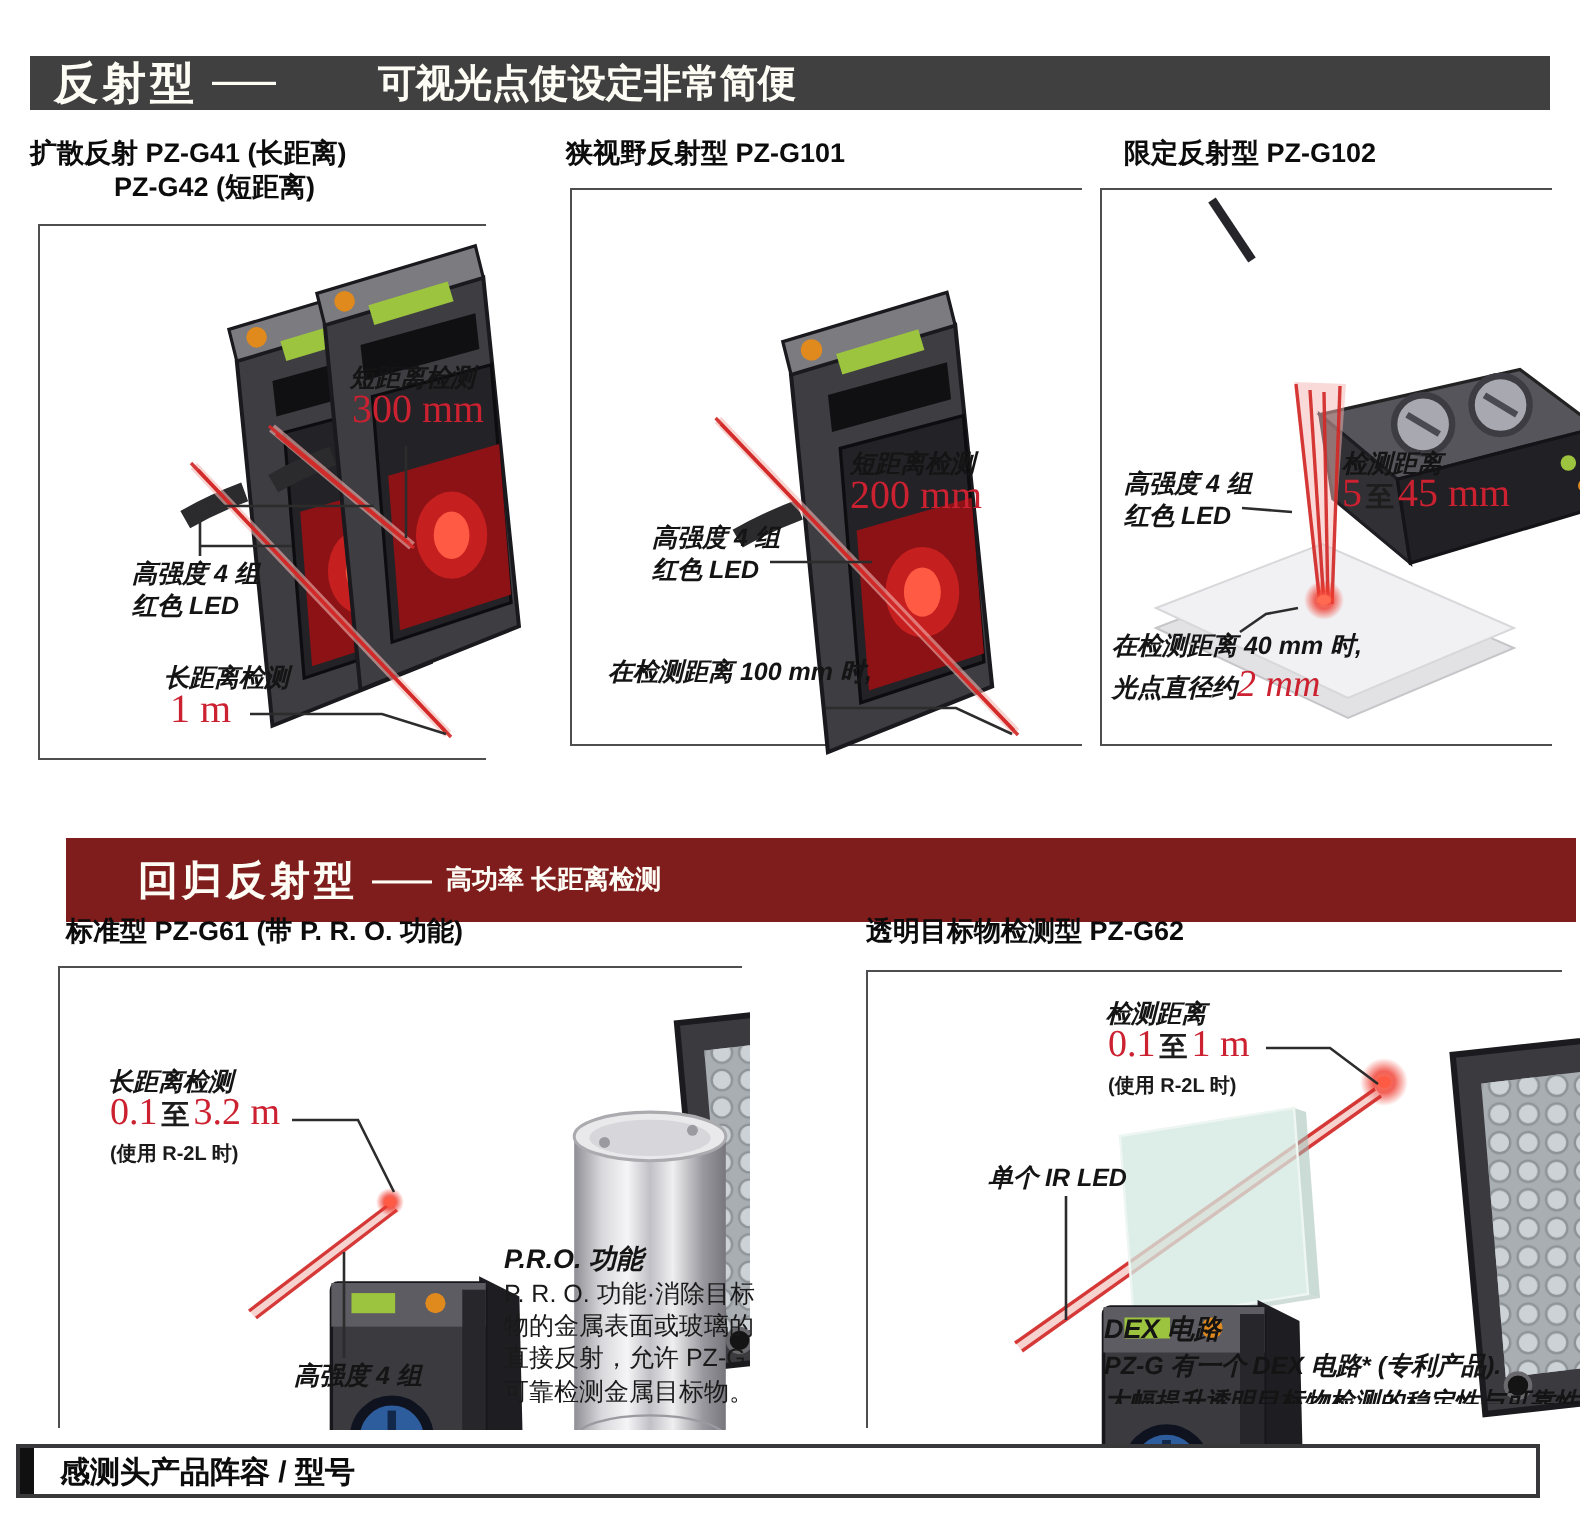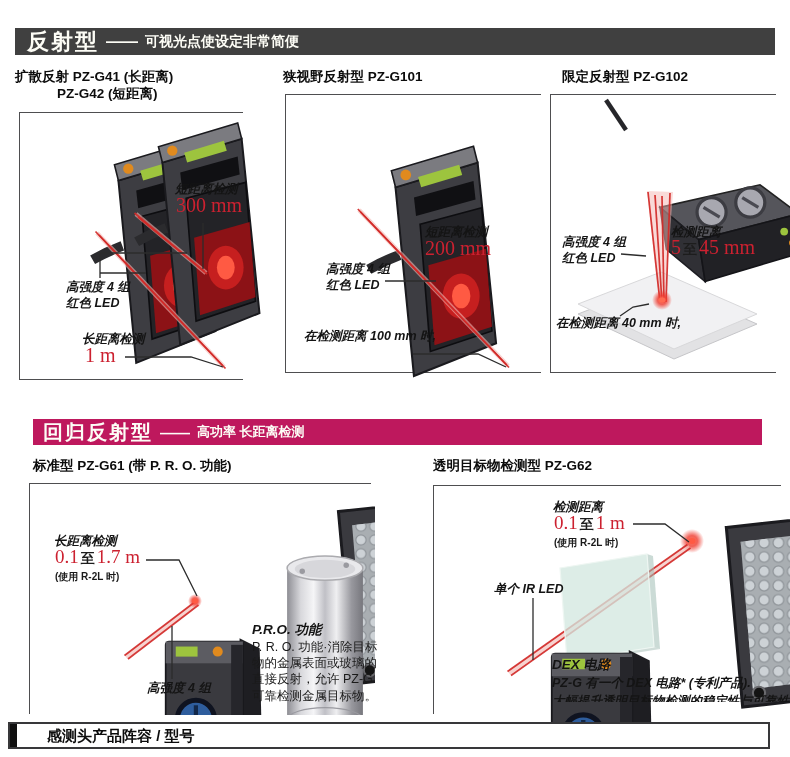--- a/index.html
+++ b/index.html
@@ -27,21 +27,21 @@
   .clip{overflow:hidden;}
   
   .glow{stroke:#f3b6b2;stroke-width:4.5;opacity:.6;}
   .core{stroke:#d22a28;stroke-width:1.7;opacity:.92;}
   .ldr{stroke:#2c2c2c;stroke-width:1.3;fill:none;}
   svg{display:block;}
   
   #footer-box{position:absolute;left:8px;top:722px;width:762px;height:27px;background:#fff;
       border:2px solid #38383a;box-sizing:border-box;}
   #footer-bar{position:absolute;left:0;top:0;bottom:0;width:7px;background:#101010;}
-  #footer-title{position:absolute;left:20px;top:3px;font-size:15px;font-weight:700;color:#0c0c0c;white-space:nowrap;margin-left:17px;}
+  #footer-title{position:absolute;left:20px;top:3px;font-size:15px;font-weight:700;color:#0c0c0c;white-space:nowrap;}
 </style>
 </head>
 <body>
 
 <div id="page">
 
   <svg width="0" height="0" style="position:absolute">
     <defs>
       <linearGradient id="metal" x1="0" y1="0" x2="1" y2="0">
         <stop offset="0" stop-color="#8e8e94"></stop>
@@ -109,21 +109,21 @@
         <ellipse cx="29" cy="12.5" rx="20" ry="6" fill="#d7d7db"></ellipse>
         <circle cx="14" cy="14" r="1.8" fill="#9a9aa0"></circle>
         <circle cx="43" cy="10" r="1.8" fill="#9a9aa0"></circle>
       </symbol>
     </defs>
   </svg>
 
   <div class="banner" style="left:15px;top:28px;width:760px;height:27px;background:#404040;">
     <span class="bt" style="font-size:22px;margin-left:12px;">反射型</span>
     <span class="bd" style="font-size:16px;">——</span>
-    <span class="bs" style="font-size:14px;">可视光点使设定非常简便</span>
+    <span class="bs" style="font-size:19px;margin-left:44px;">可视光点使设定非常简便</span>
   </div>
 
   <div class="title" style="left:15px;top:68px;">扩散反射 PZ-G41 (长距离)</div>
   <div class="title" style="left:57px;top:85px;">PZ-G42 (短距离)</div>
   <div class="title" style="left:283px;top:68px;">狭视野反射型 PZ-G101</div>
   <div class="title" style="left:547px;top:68px;padding-left:15px;">限定反射型 PZ-G102</div>
 
   <div class="abs" style="left:15px;top:105px;width:250px;height:280px;">
     <div class="frame" style="left:4px;top:7px;width:223px;height:266px;"></div>
     <svg width="250" height="280" viewBox="0 0 250 280" class="abs" style="left:0;top:0;">
@@ -188,23 +188,26 @@
     </svg>
     <div class="t" style="left:14px;top:146px;">
       <div>高强度 4 组</div>
       <div>红色 LED</div>
     </div>
     <div class="t" style="left:123px;top:136px;">检测距离</div>
     <div class="val" style="left:123px;top:149px;">
       <span>5</span><span class="zhi">至</span><span>45 mm</span>
     </div>
     <div class="t" style="left:8px;top:227px;">在检测距离 40 mm 时,</div>
-  </div>
-
-  <div class="banner" style="left:33px;top:419px;width:729px;height:26px;background:#be185d;">
+    <div class="t" style="left:8px;top:243px;">
+      <span>光点直径约</span><span class="val-inline">2 mm</span>
+    </div>
+  </div>
+
+  <div class="banner" style="left:33px;top:419px;width:729px;height:42px;background:#7f1d1d;padding-left:26px;">
     <span class="bt" style="font-size:20px;margin-left:10px;">回归反射型</span>
     <span class="bd" style="font-size:15px;">——</span>
     <span class="bs" style="font-size:13px;">高功率 长距离检测</span>
   </div>
 
   <div class="title" style="left:33px;top:457px;">标准型 PZ-G61 (带 P. R. O. 功能)</div>
   <div class="title" style="left:433px;top:457px;">透明目标物检测型 PZ-G62</div>
 
   <div class="abs" style="left:25px;top:480px;width:350px;height:235px;">
     <div class="frame2" style="left:4px;top:3px;width:341px;height:230px;"></div>
@@ -215,21 +218,21 @@
       <line class="core" x1="99.5" y1="175.5" x2="170.5" y2="121.5"></line>
       <line class="core" x1="103" y1="179" x2="173.5" y2="125"></line>
       <circle cx="170" cy="121" r="7" fill="url(#rg)"></circle>
       <ellipse cx="170" cy="121" rx="3" ry="2.5" fill="#ff5a43"></ellipse>
       <use href="#sensorB" transform="translate(46,138) scale(0.8)"></use>
       <polyline class="ldr" points="121,80 154,80 172,116"></polyline>
       <line class="ldr" x1="147" y1="146" x2="147" y2="199"></line>
     </svg>
     <div class="t" style="left:29px;top:53px;">长距离检测</div>
     <div class="val" style="left:30px;top:67px;font-size:19px;">
-      <span>0.1</span><span class="zhi">至</span><span>1.7 m</span>
+      <span>0.1</span><span class="zhi">至</span><span>3.2 m</span>
     </div>
     <div class="note" style="left:30px;top:90px;">(使用 R-2L 时)</div>
     <div class="t" style="left:122px;top:200px;">高强度 4 组</div>
     <div class="t" style="left:227px;top:141px;font-size:13.5px;">P.R.O. 功能</div>
     <div class="abs body-txt" style="left:227px;top:159px;">
       <div>P. R. O. 功能·消除目标</div>
       <div>物的金属表面或玻璃的</div>
       <div>直接反射，允许 PZ-G</div>
       <div>可靠检测金属目标物。</div>
     </div>

